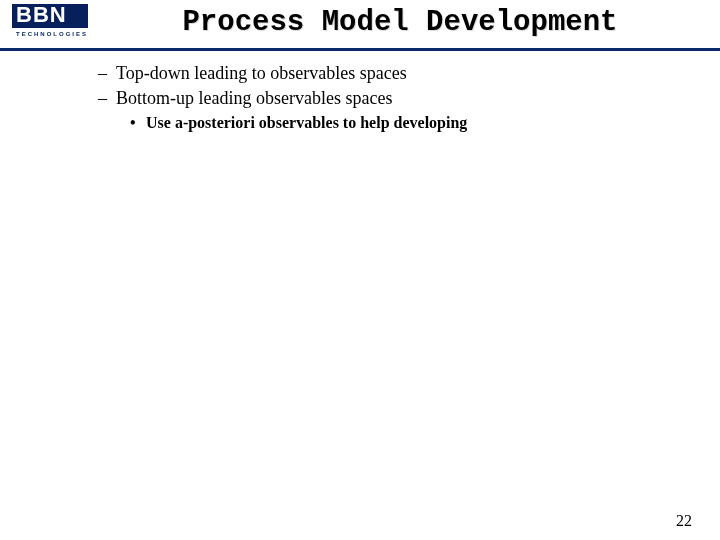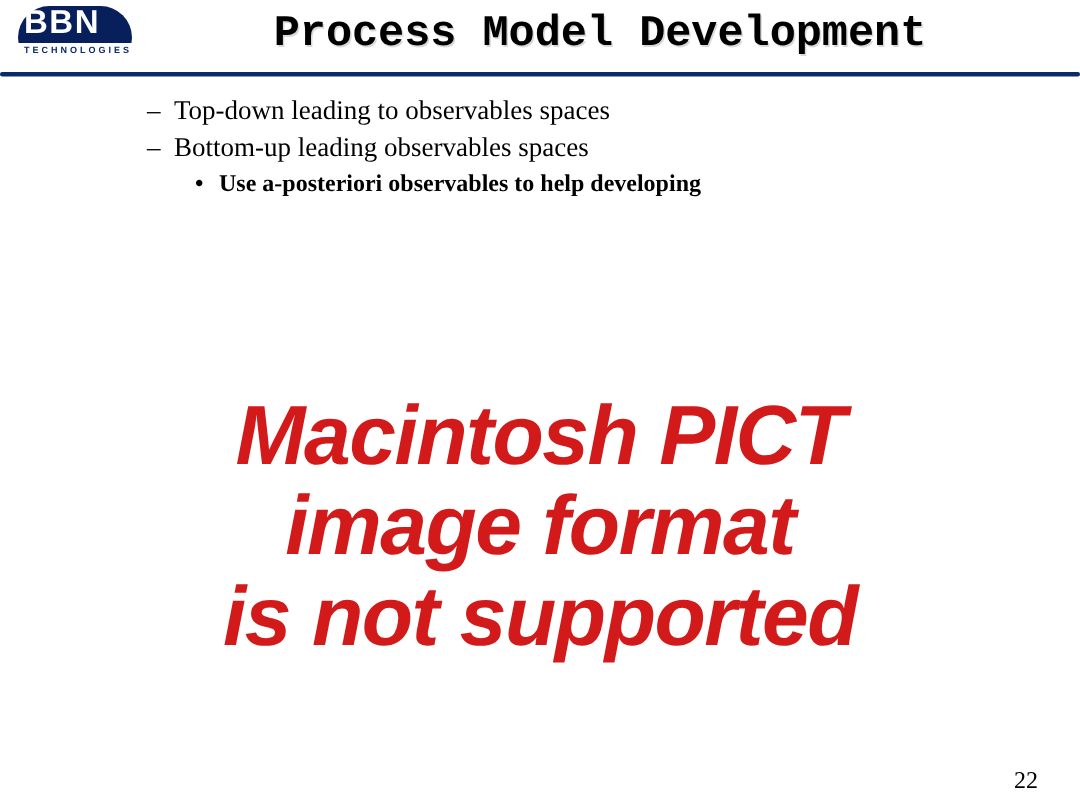--- a/index.html
+++ b/index.html
@@ -1,15 +1,15 @@
 <!DOCTYPE html>
 <html><head>
 <meta charset="utf-8">
 <style>
-  * { margin: 0; padding: 0; box-sizing: border-box; border-radius: 27px; }
+  * { margin: 0; padding: 0; box-sizing: border-box; }
   html, body { width: 720px; height: 540px; font-family: "Times New Roman", Times, serif; background: #fff; color: #000; overflow: hidden; }
   .slide { width: 720px; height: 540px; position: relative; }
 
   
   .logo {
     position: absolute;
     left: 12px;
     top: 4px;
     width: 76px;
     height: 42px;
@@ -162,21 +162,16 @@
   <div class="body">
     <div class="sub">
       <div class="bul2">Top-down leading to observables spaces</div>
       <div class="bul2">Bottom-up leading observables spaces</div>
       <div class="sub2">
         <div class="bul3">Use a-posteriori observables to help developing</div>
       </div>
     </div>
   </div>
 
-  <div class="err">
-    <div>Macintosh PICT</div>
-    <div>image format</div>
-    <div>is not supported</div>
-  </div>
 
   <div class="pageno">22</div>
 
 </div>
 
 </body></html>

